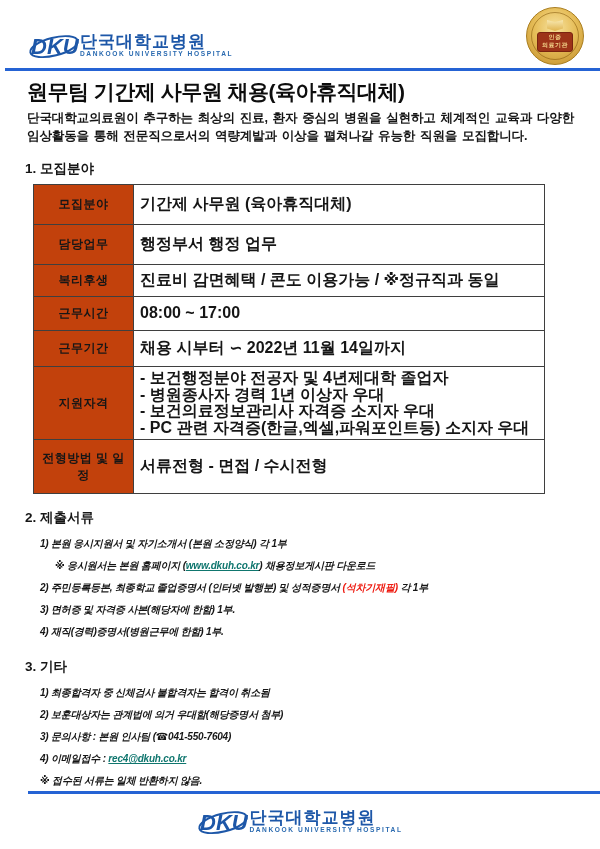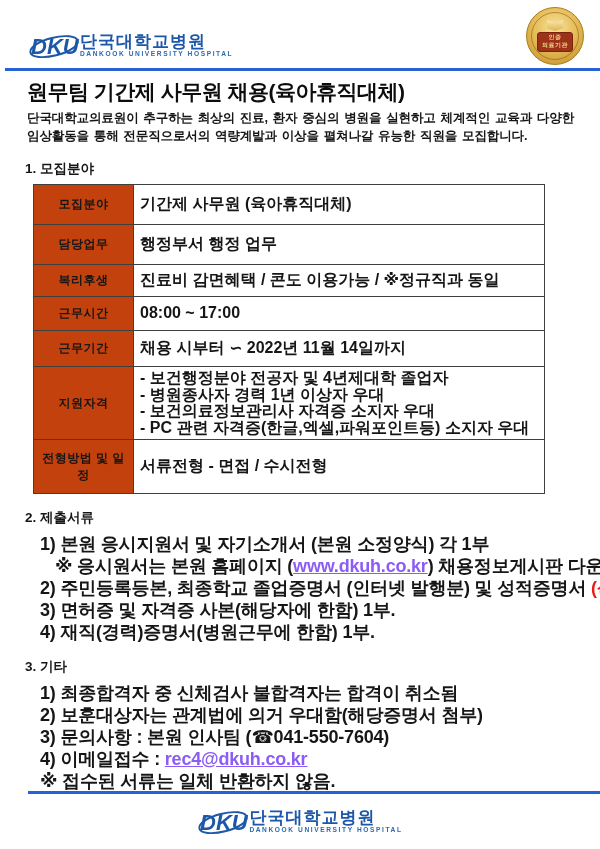--- a/index.html
+++ b/index.html
@@ -50,23 +50,23 @@
     width:100px; background:#c2410c; font-size:12px; font-weight:700;
     text-align:center; vertical-align:middle; letter-spacing:0.5px; padding:2px;
   }
   table.recruit td { text-align:left; vertical-align:middle; font-size:16px; padding:3px 6px; }
   table.recruit td div { line-height:16.5px; }
   .h40{height:40px}.h48{height:48px}.h42{height:40px}.h33{height:32px}
   .h35{height:34px}.h37{height:36px}.h70{height:70px}.h55{height:54px}
   td.low { padding-top:14px; }
   
   .list { margin-left:40px; }
-  .list .line { font-size:18px; line-height:22px; letter-spacing:-0.2px; white-space:nowrap; }
+  .list .line { font-size:10px; line-height:22px; letter-spacing:-0.2px; white-space:nowrap;font-style:italic; }
   .list .sub { margin-left:15px; }
-  a.doc-link { color:#8b5cf6; text-decoration:underline; font-weight:700; }
+  a.doc-link { color:#0f766e; text-decoration:underline; font-weight:700; }
   .red { color:#ee1c12; }
   
   .footer { position:absolute; left:0; right:0; top:791px; }
   .rule-bottom { margin-left:28px; height:3px; background:#2563d4; }
   .footer .logo-row { margin:9px 0 0 0; justify-content:center; }
 </style>
 </head>
 <body>
 
 <div class="header">

